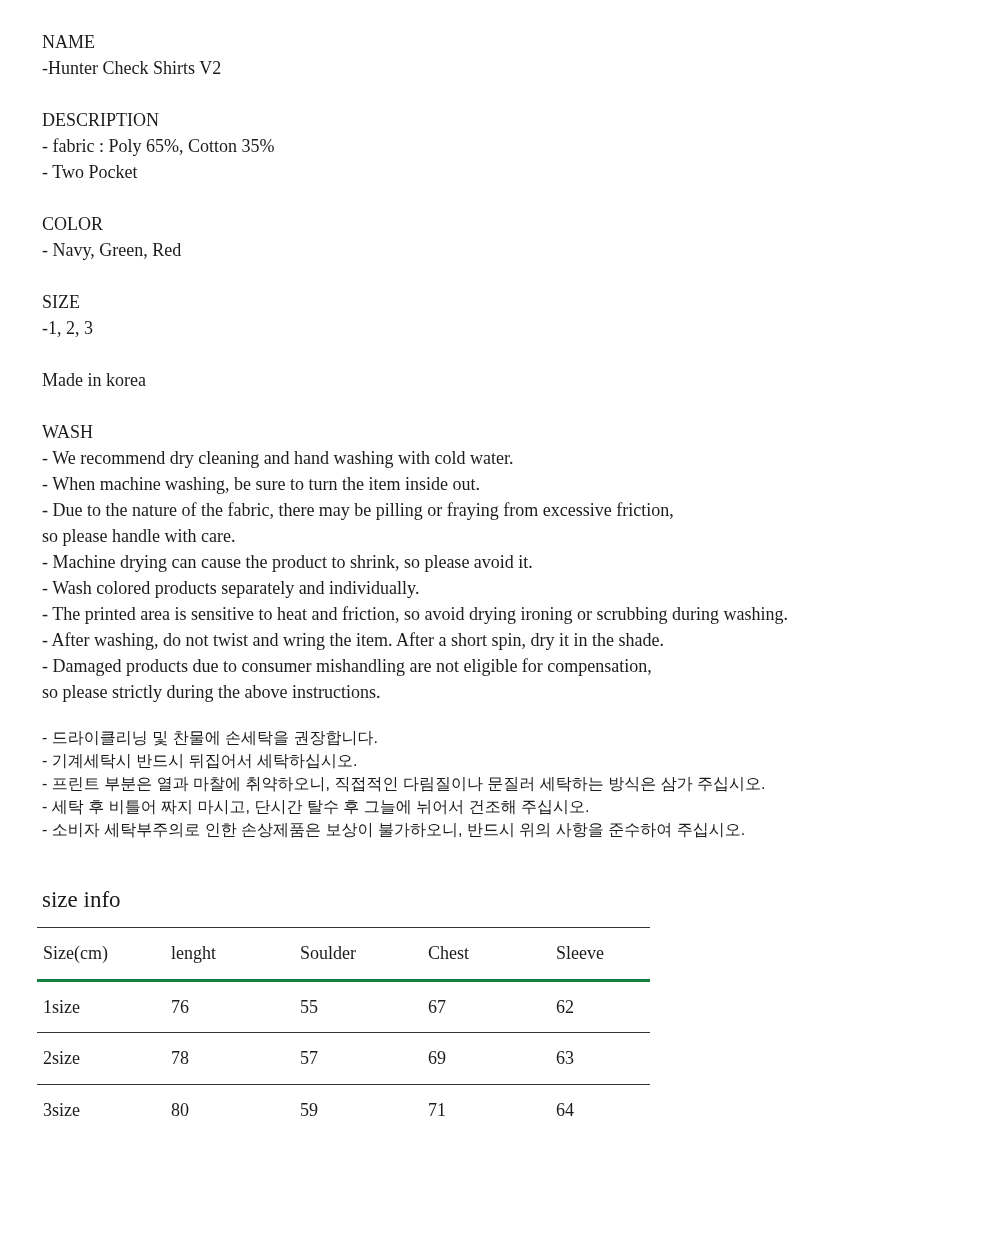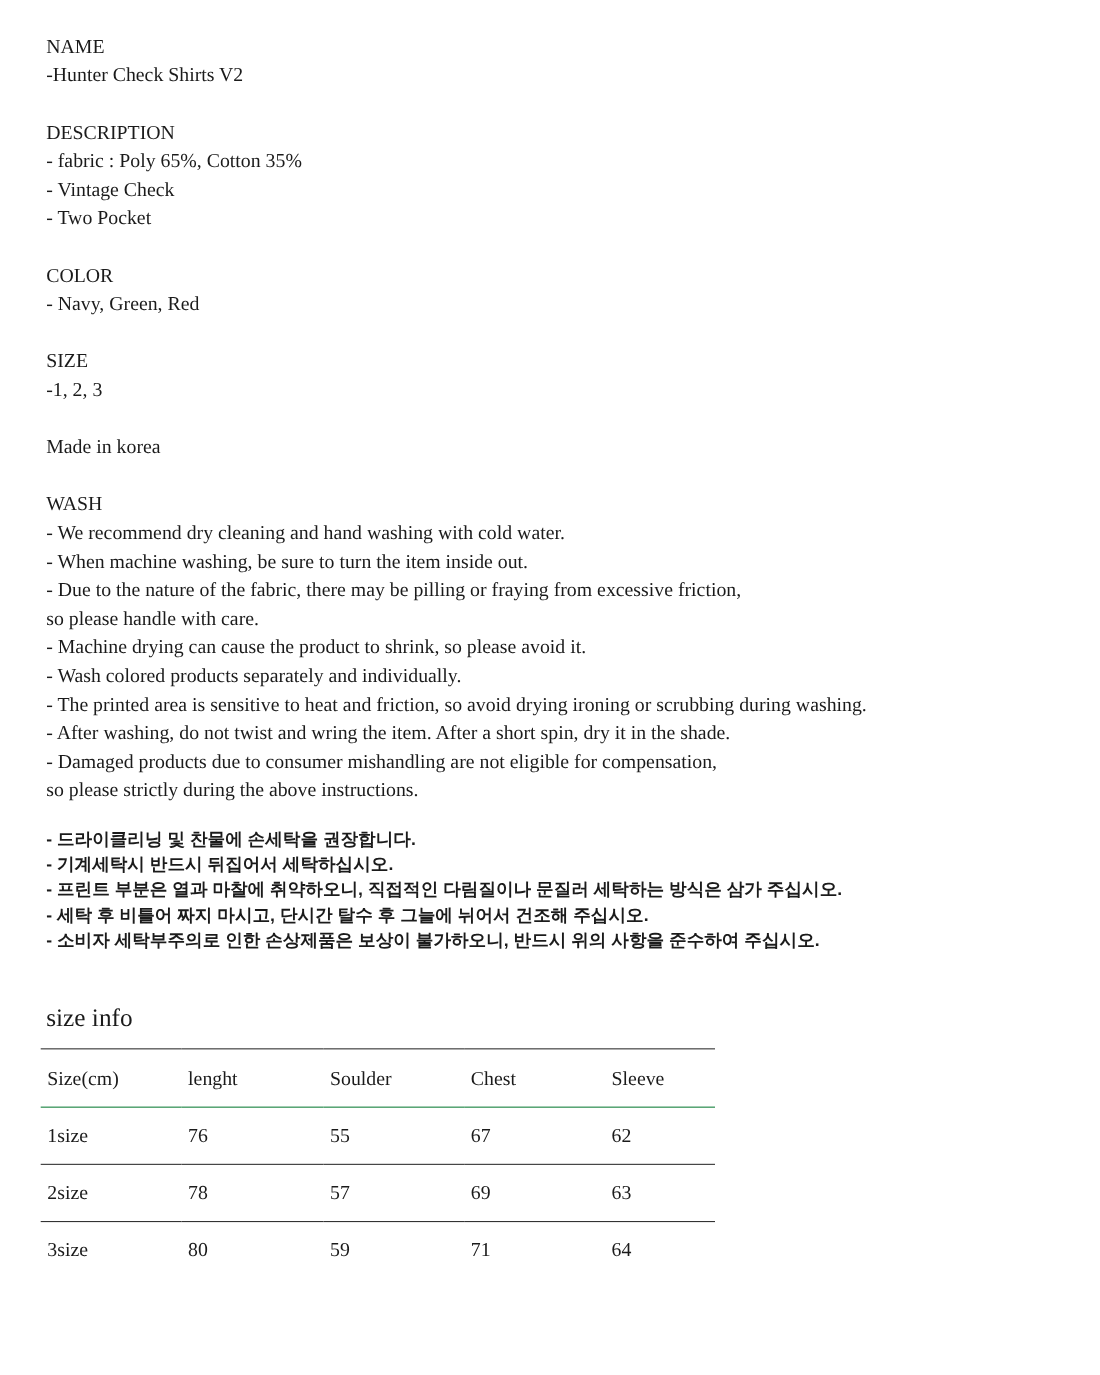--- a/index.html
+++ b/index.html
@@ -26,21 +26,21 @@
     line-height: 26px;
   }
   .en .line {
     height: 26px;
     white-space: pre;
   }
   
   .ko {
     margin-top: 21px;
     font-family: "Liberation Sans", "DejaVu Sans", sans-serif;
-    font-weight: 700;
+    font-weight: 400;
     font-size: 16px;
     line-height: 23px;
   }
   .ko .line {
     height: 23px;
     white-space: pre;
   }
   
   .size-title {
     margin-top: 46px;
@@ -58,21 +58,21 @@
   table.size-table td {
     text-align: left;
     vertical-align: middle;
     font-weight: normal;
     padding: 0 0 0 6px;
     overflow: hidden;
   }
   table.size-table thead tr {
     height: 53px;
     border-top: 1px solid #333333;
-    border-bottom: 1px solid #15803d;
+    border-bottom: 3px solid #15803d;
   }
   table.size-table tbody tr {
     height: 52px;
     border-bottom: 1px solid #333333;
   }
   table.size-table tbody tr:last-child {
     border-bottom: none;
   }
   .c1 { width: 128px; }
   .c2 { width: 129px; }
@@ -84,21 +84,20 @@
 <body>
 
 <div class="page">
 
   <div class="en">
     <div class="line">NAME</div>
     <div class="line">-Hunter Check Shirts V2</div>
     <div class="line"></div>
     <div class="line">DESCRIPTION</div>
     <div class="line">- fabric : Poly 65%, Cotton 35%</div>
-    <div class="line">- Vintage Check</div>
     <div class="line">- Two Pocket</div>
     <div class="line"></div>
     <div class="line">COLOR</div>
     <div class="line">- Navy, Green, Red</div>
     <div class="line"></div>
     <div class="line">SIZE</div>
     <div class="line">-1, 2, 3</div>
     <div class="line"></div>
     <div class="line">Made in korea</div>
     <div class="line"></div>

